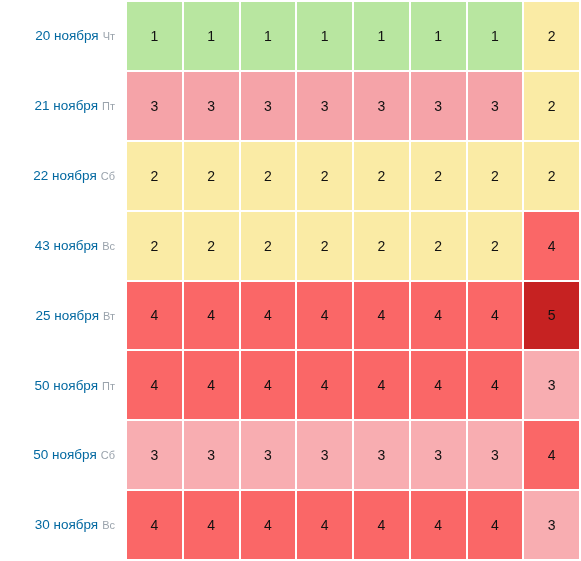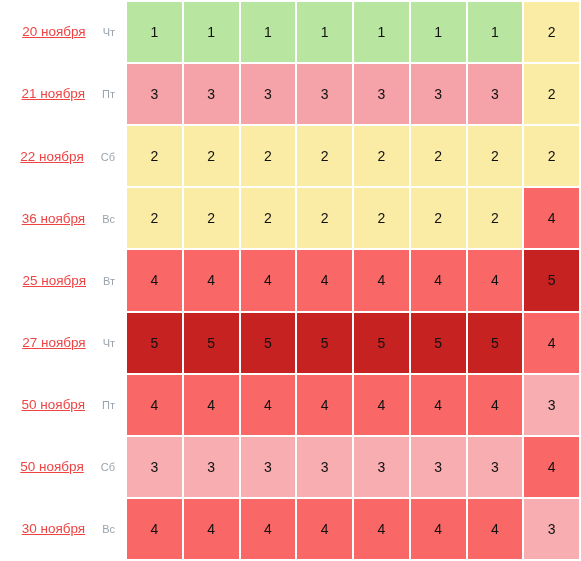--- a/index.html
+++ b/index.html
@@ -35,28 +35,27 @@
     vertical-align: middle;
     background: #ffffff;
     white-space: nowrap;
     font-size: 13px;
     color: #222222;
     line-height: 1;
   }
 
   td.row-label .date-part {
     font-size: 13.5px;
-    color: #ef4444;
-    text-decoration: underline;
+    color: #0369a1;
   }
 
   td.row-label .dow-part {
     font-size: 11px;
     color: #9aa3ac;
-    margin-left: 17px;
+    margin-left: 4px;
   }
 
   td.heat-cell {
     text-align: center;
     vertical-align: middle;
     font-size: 14px;
     color: #111111;
     border: 2px solid #ffffff;
     line-height: 1;
     padding: 0;
@@ -95,51 +94,40 @@
           <td class="heat-cell" style="background: rgb(250, 235, 165);">2</td>
           <td class="heat-cell" style="background: rgb(250, 235, 165);">2</td>
           <td class="heat-cell" style="background: rgb(250, 235, 165);">2</td>
           <td class="heat-cell" style="background: rgb(250, 235, 165);">2</td>
           <td class="heat-cell" style="background: rgb(250, 235, 165);">2</td>
           <td class="heat-cell" style="background: rgb(250, 235, 165);">2</td>
           <td class="heat-cell" style="background: rgb(250, 235, 165);">2</td>
           <td class="heat-cell" style="background: rgb(250, 235, 165);">2</td>
         </tr>
         <tr>
-          <td class="row-label"><span class="date-part">36 ноября</span><span class="dow-part">Вс</span></td>
+          <td class="row-label"><span class="date-part">43 ноября</span><span class="dow-part">Вс</span></td>
           <td class="heat-cell" style="background: rgb(250, 235, 165);">2</td>
           <td class="heat-cell" style="background: rgb(250, 235, 165);">2</td>
           <td class="heat-cell" style="background: rgb(250, 235, 165);">2</td>
           <td class="heat-cell" style="background: rgb(250, 235, 165);">2</td>
           <td class="heat-cell" style="background: rgb(250, 235, 165);">2</td>
           <td class="heat-cell" style="background: rgb(250, 235, 165);">2</td>
           <td class="heat-cell" style="background: rgb(250, 235, 165);">2</td>
           <td class="heat-cell" style="background: rgb(250, 103, 103);">4</td>
         </tr>
         <tr>
           <td class="row-label"><span class="date-part">25 ноября</span><span class="dow-part">Вт</span></td>
           <td class="heat-cell" style="background: rgb(250, 103, 103);">4</td>
           <td class="heat-cell" style="background: rgb(250, 103, 103);">4</td>
           <td class="heat-cell" style="background: rgb(250, 103, 103);">4</td>
           <td class="heat-cell" style="background: rgb(250, 103, 103);">4</td>
           <td class="heat-cell" style="background: rgb(250, 103, 103);">4</td>
           <td class="heat-cell" style="background: rgb(250, 103, 103);">4</td>
           <td class="heat-cell" style="background: rgb(250, 103, 103);">4</td>
           <td class="heat-cell" style="background: rgb(198, 34, 34);">5</td>
-        </tr>
-        <tr>
-          <td class="row-label"><span class="date-part">27 ноября</span><span class="dow-part">Чт</span></td>
-          <td class="heat-cell" style="background: rgb(198, 34, 34);">5</td>
-          <td class="heat-cell" style="background: rgb(198, 34, 34);">5</td>
-          <td class="heat-cell" style="background: rgb(198, 34, 34);">5</td>
-          <td class="heat-cell" style="background: rgb(198, 34, 34);">5</td>
-          <td class="heat-cell" style="background: rgb(198, 34, 34);">5</td>
-          <td class="heat-cell" style="background: rgb(198, 34, 34);">5</td>
-          <td class="heat-cell" style="background: rgb(198, 34, 34);">5</td>
-          <td class="heat-cell" style="background: rgb(250, 103, 103);">4</td>
         </tr>
         <tr>
           <td class="row-label"><span class="date-part">50 ноября</span><span class="dow-part">Пт</span></td>
           <td class="heat-cell" style="background: rgb(250, 103, 103);">4</td>
           <td class="heat-cell" style="background: rgb(250, 103, 103);">4</td>
           <td class="heat-cell" style="background: rgb(250, 103, 103);">4</td>
           <td class="heat-cell" style="background: rgb(250, 103, 103);">4</td>
           <td class="heat-cell" style="background: rgb(250, 103, 103);">4</td>
           <td class="heat-cell" style="background: rgb(250, 103, 103);">4</td>
           <td class="heat-cell" style="background: rgb(250, 103, 103);">4</td>

